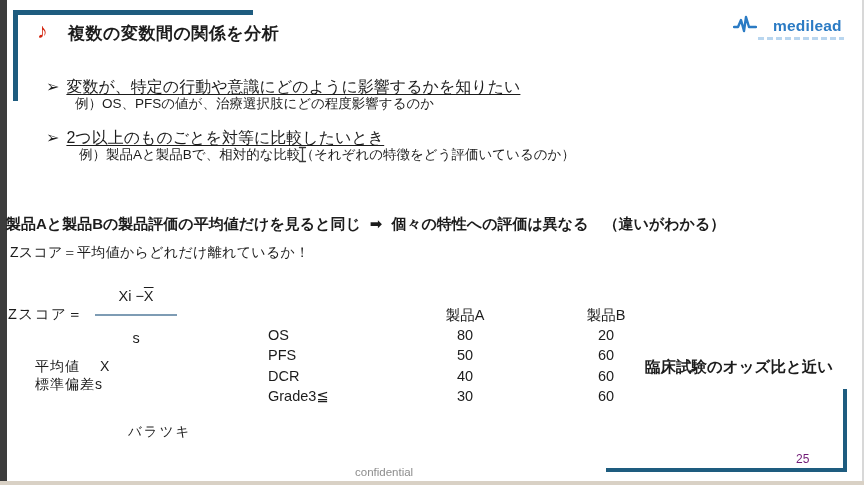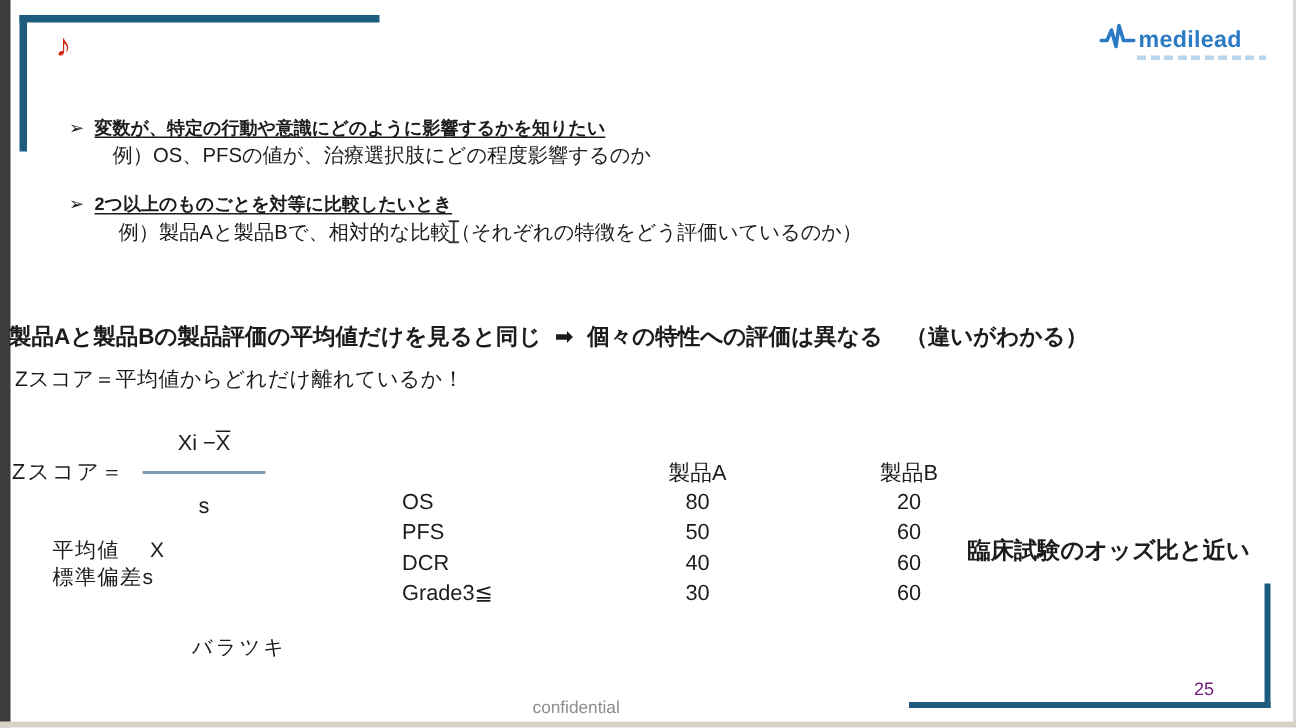--- a/index.html
+++ b/index.html
@@ -18,21 +18,21 @@
   
   .border { background:var(--accent-border,#1e5c7f); }
   #border-top-h { left:13px; top:10px;  width:240px; height:5px; }
   #border-top-v { left:13px; top:10px;  width:5px;  height:91px; }
   #border-bot-h { left:606px; top:468px; width:241px; height:4px; }
   #border-bot-v { left:843px; top:389px; width:4px;  height:83px; }
 
   #note-icon { left:37px; top:19px; font-size:21px; color:var(--note-red,#d3250f); font-weight:700; }
   #title     { left:68px; top:22px; font-size:17px; font-weight:700; letter-spacing:0.5px; }
 
-  .bullet   { font-size:12px;font-weight:bold; }
+  .bullet   { font-size:16px; }
   .bullet .marker { margin-right:7px; }
   .bullet .u { text-decoration:underline; text-underline-offset:2px; }
   .example  { font-size:13.5px; }
   #bullet1    { left:46px; top:77px; }
   #bullet1-ex { left:75px; top:95px; }
   #bullet2    { left:46px; top:128px; }
   #bullet2-ex { left:79px; top:146px; }
 
   #text-cursor { left:298px; top:146px; }
 
@@ -56,40 +56,41 @@
   #data-table td { padding:0; height:20.5px; font-size:14.5px; vertical-align:top; }
   td.lbl { width:167px; text-align:left; }
   td.va  { width:60px;  text-align:center; }
   td.sp  { width:81px; }
 
   #side-note { left:645px; top:357px; font-size:15.5px; font-weight:700; }
 
   #confidential { left:355px; top:466px; font-size:11.5px; color:#8d8d8d; }
   #page-number  { left:796px; top:452px; font-size:12px; color:#701a75; }
 
-  #logo { left:733px; top:14px; display:flex; align-items:center; gap:2px; }
+  #logo { left:733px; top:14px; display:flex; align-items:center; gap:16px; }
   #logo-text { font-size:15.5px; font-weight:600; color:var(--logo-blue,#2b7bc4); letter-spacing:0.2px; }
   #logo-tagline { left:758px; top:37px; width:86px; height:3px;
     background:repeating-linear-gradient(90deg,#b9d6ef 0 6px, transparent 6px 9px); }
 </style>
 </head>
 <body>
 
 <div class="stage">
 
   <div class="abs" id="left-strip"></div>
   <div class="abs" id="right-strip"></div>
   <div class="abs" id="bottom-strip"></div>
 
   <div class="abs border" id="border-top-h"></div>
   <div class="abs border" id="border-top-v"></div>
   <div class="abs border" id="border-bot-h"></div>
   <div class="abs border" id="border-bot-v"></div>
 
   <div class="abs" id="note-icon">♪</div>
+  <div class="abs" id="title">複数の変数間の関係を分析</div>
 
   <div class="abs" id="logo">
     <span>
       <svg width="24" height="20" viewBox="0 0 24 20">
         <polyline points="1,13 5,13 8,6 11,17 13,3 16,13 23,13" fill="none" stroke="#2b7bc4" stroke-width="2.4" stroke-linecap="round" stroke-linejoin="round"></polyline>
       </svg>
     </span>
     <span id="logo-text">medilead</span>
   </div>
   <div class="abs" id="logo-tagline"></div>

